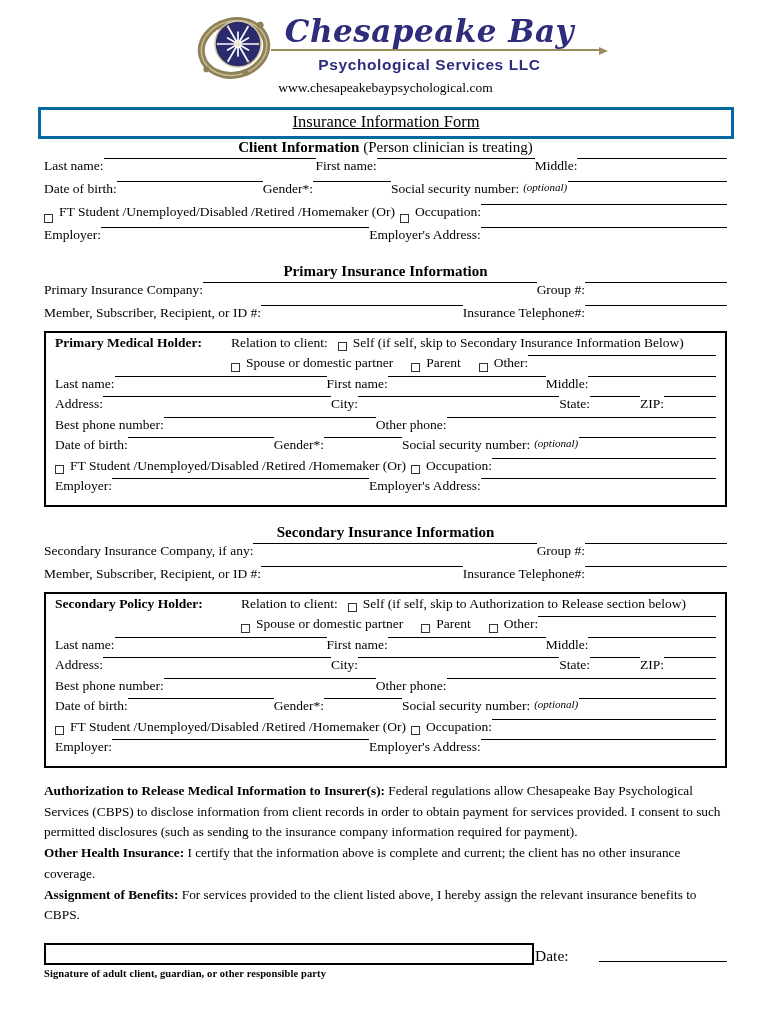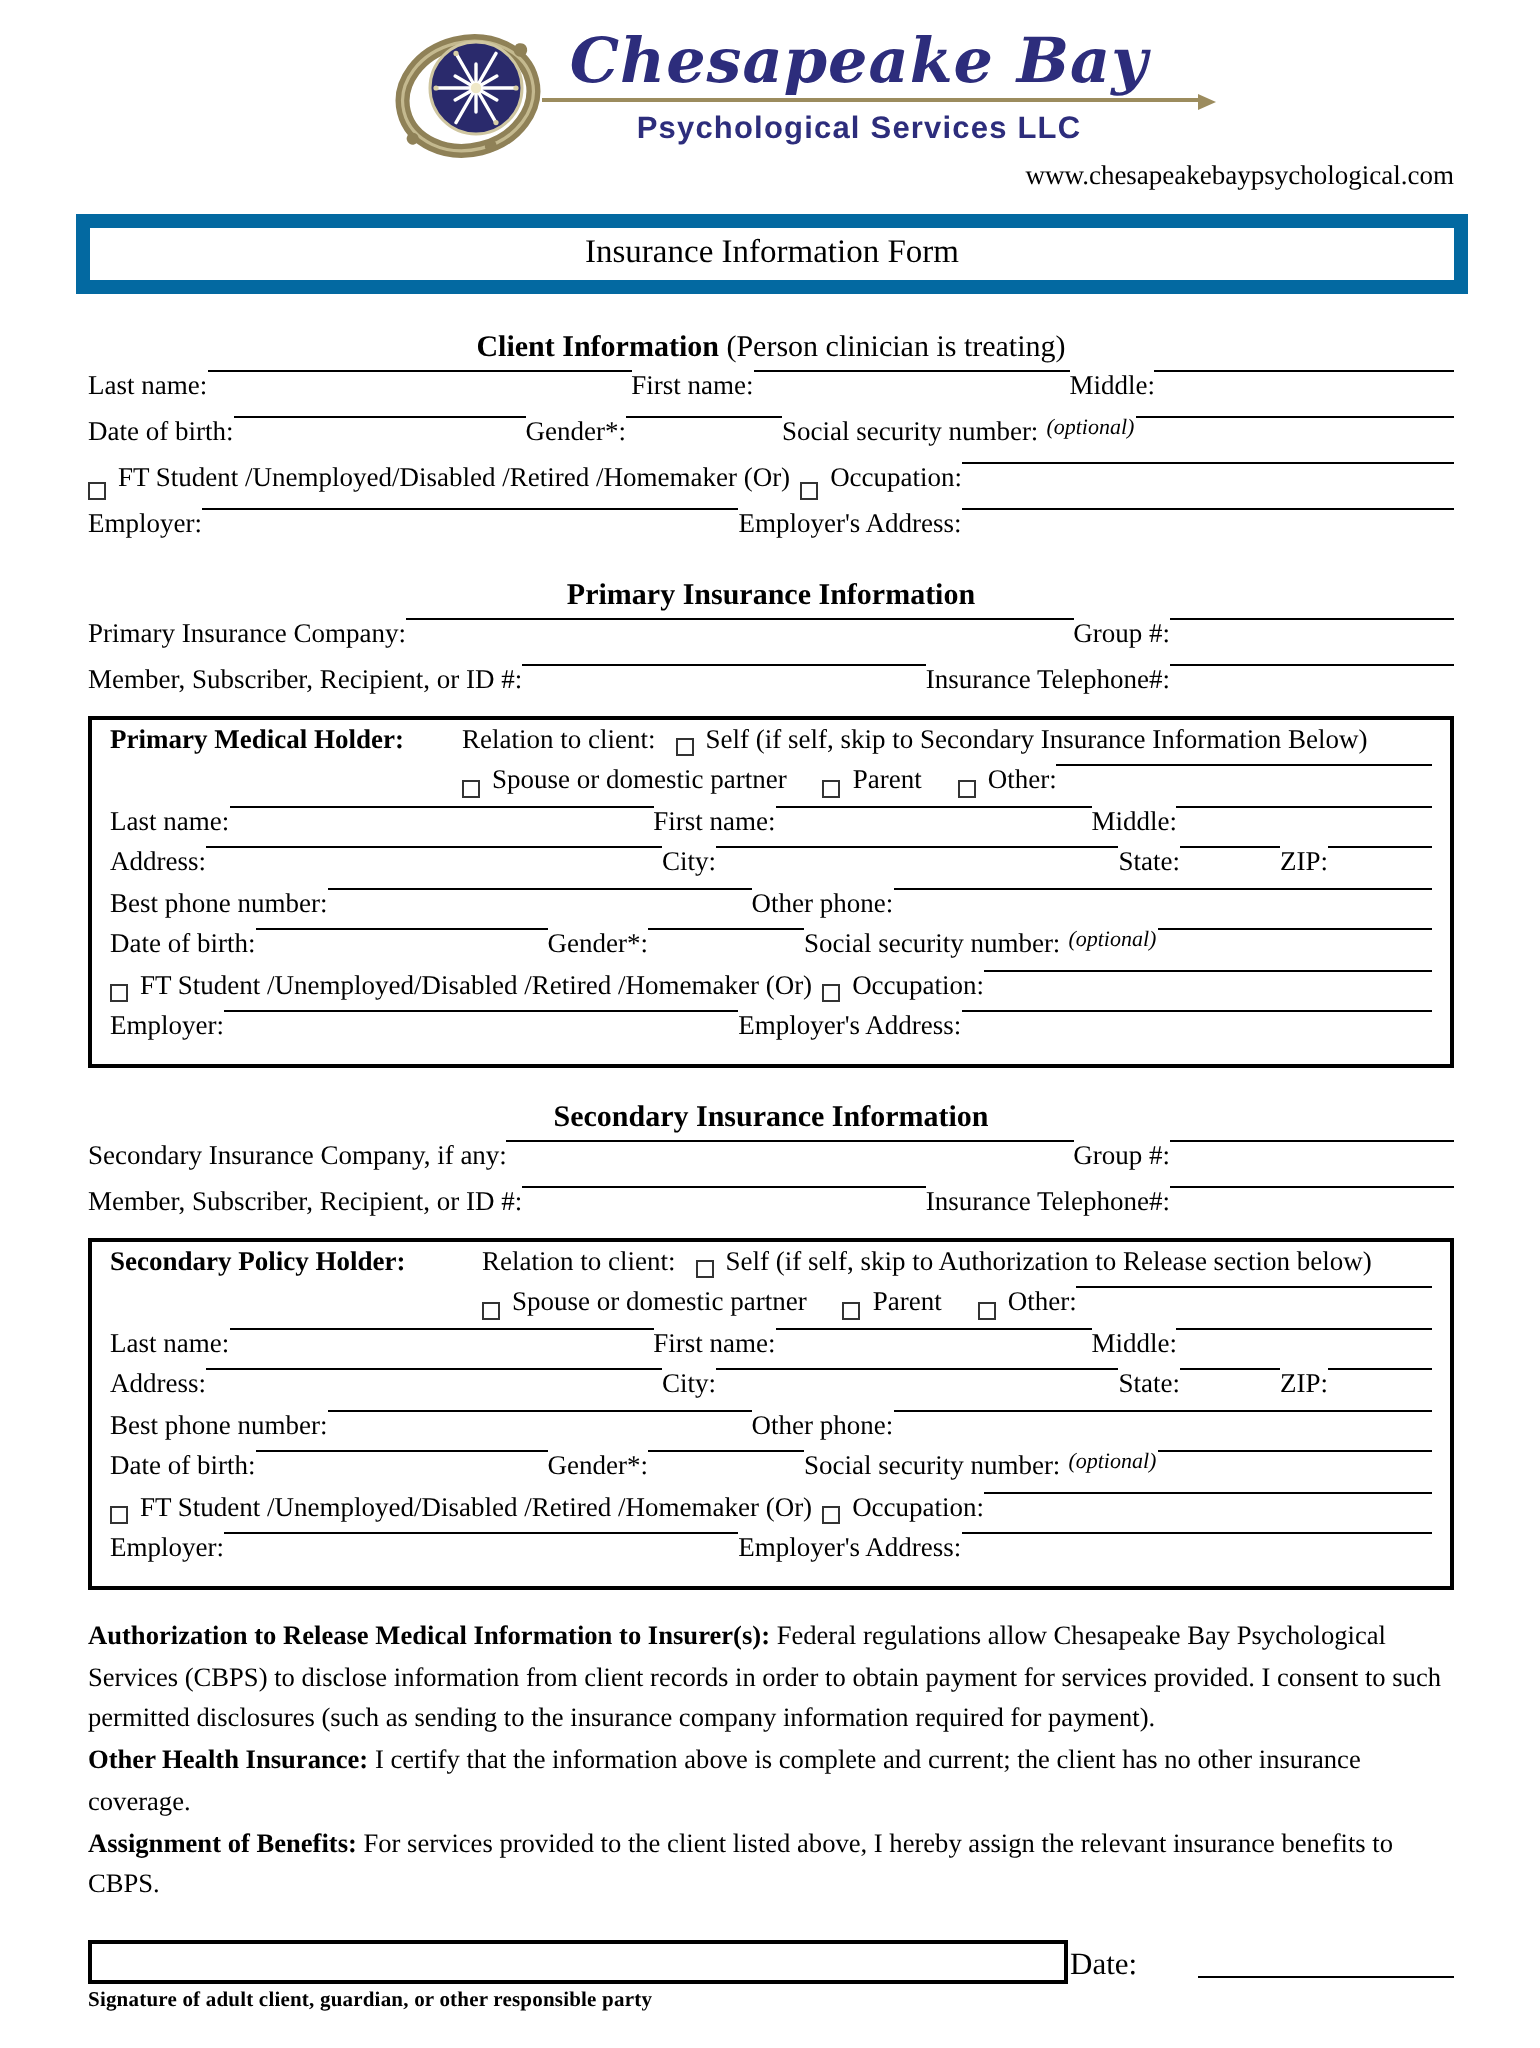--- a/index.html
+++ b/index.html
@@ -24,32 +24,32 @@
   .arrow-head {
     position: absolute; right: -34px; top: -2px; width: 0; height: 0;
     border-left: 9px solid #9c8c5e; border-top: 4px solid transparent; border-bottom: 4px solid transparent;
   }
   .brand-sub {
     font-family: "Liberation Sans", sans-serif; font-weight: bold;
     font-size: 15.5px; color: #2d2d7c; letter-spacing: 0.6px; text-align: center;
   }
   .contact { text-align: center; margin-top: 7px; font-size: 13.5px; line-height: 1.25; }
   .contact .fax { margin-left: 26px; }
-  .website { text-align: right; font-size: 13.5px; line-height: 1.25; }
+  .website { text-align: center; font-size: 13.5px; line-height: 1.25; }
 
   
   .title-box {
-    margin: 10px -7px 0 -6px; border: 7px solid #0369a1;
-    text-align: center; font-size: 16.5px; padding: 2px 0 4px;
+    margin: 10px -7px 0 -6px; border: 3px solid #0369a1;
+    text-align: center; font-size: 16.5px; padding: 2px 0 4px; text-decoration: underline;
   }
 
   
   .sec-head { text-align: center; font-size: 15px; margin: 0 0 2px; }
   .sec-head b { font-size: 15px; }
-  .client-head { margin-top: 19px; }
+  .client-head { }
   .ins-head { margin-top: 13px; }
 
   
   .row { display: flex; height: 23px; }
   .lbl { white-space: nowrap; }
   .fill { flex: 1 1 auto; border-bottom: 1px solid #000; margin-bottom: 3px; height: 0; min-width: 12px; }
   .opt { font-style: italic; font-size: 11px; margin: 0 1px 0 4px; white-space: nowrap; }
   .cb {
     flex: 0 0 auto; width: 9px; height: 9px; border: 1px solid #333;
     align-self: flex-end; margin: 0 6px 4px 0; background: #fff;

